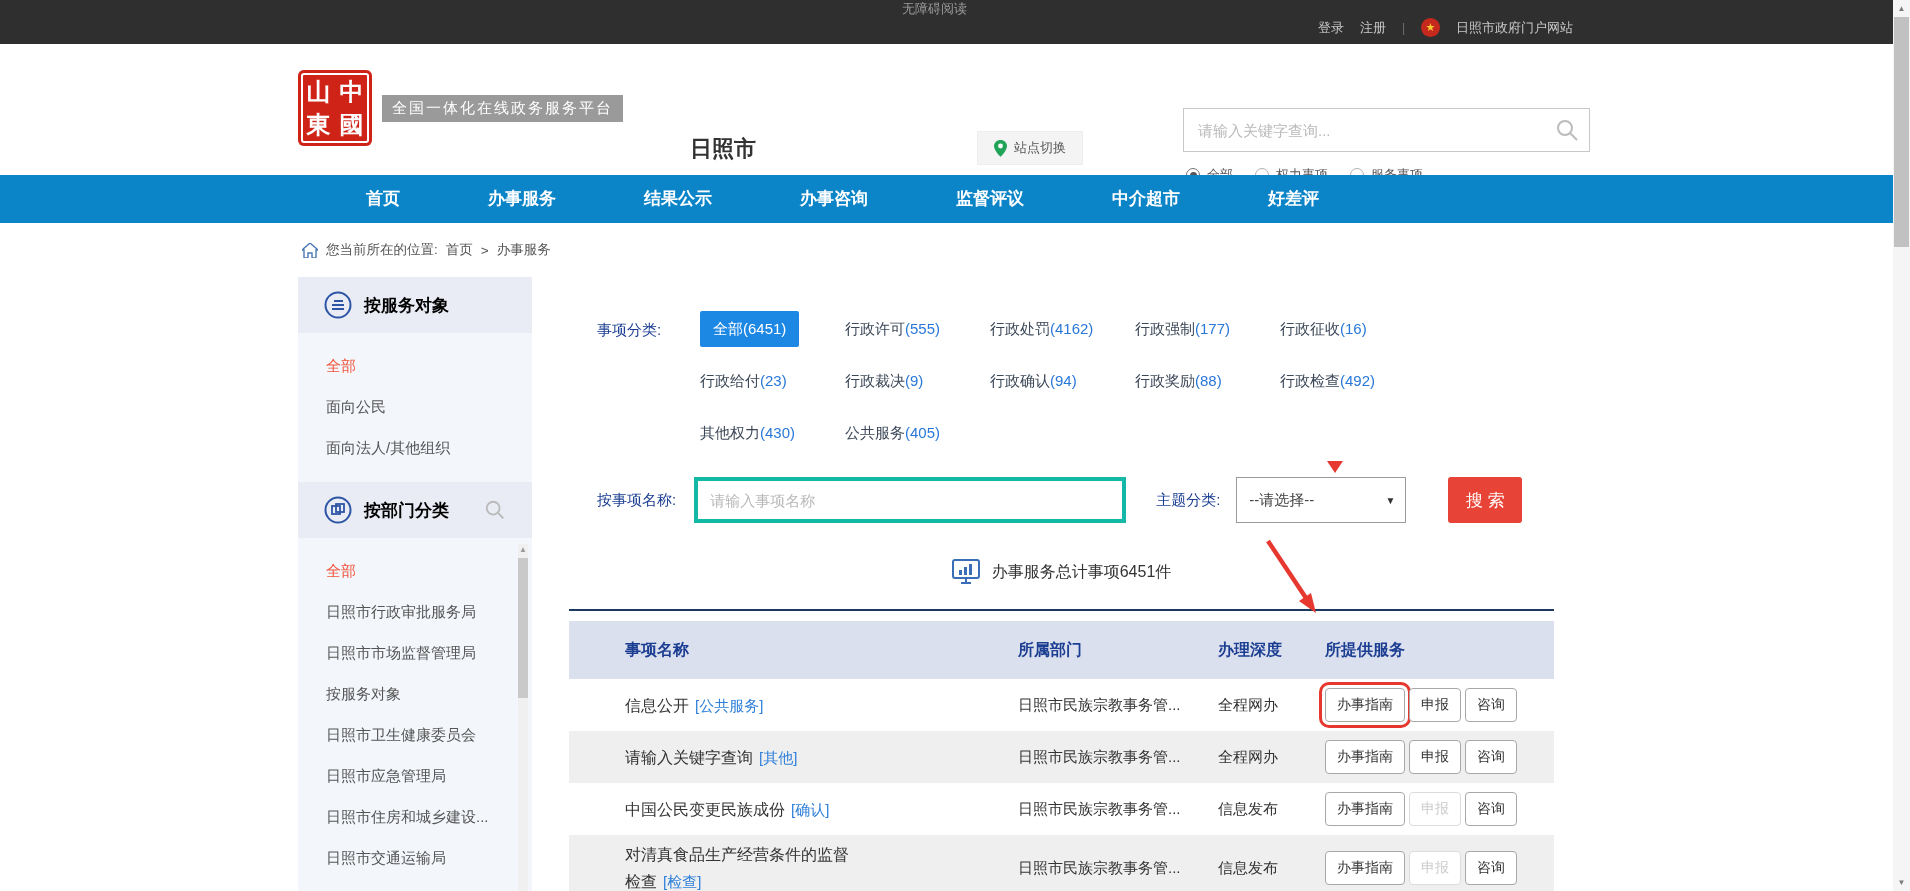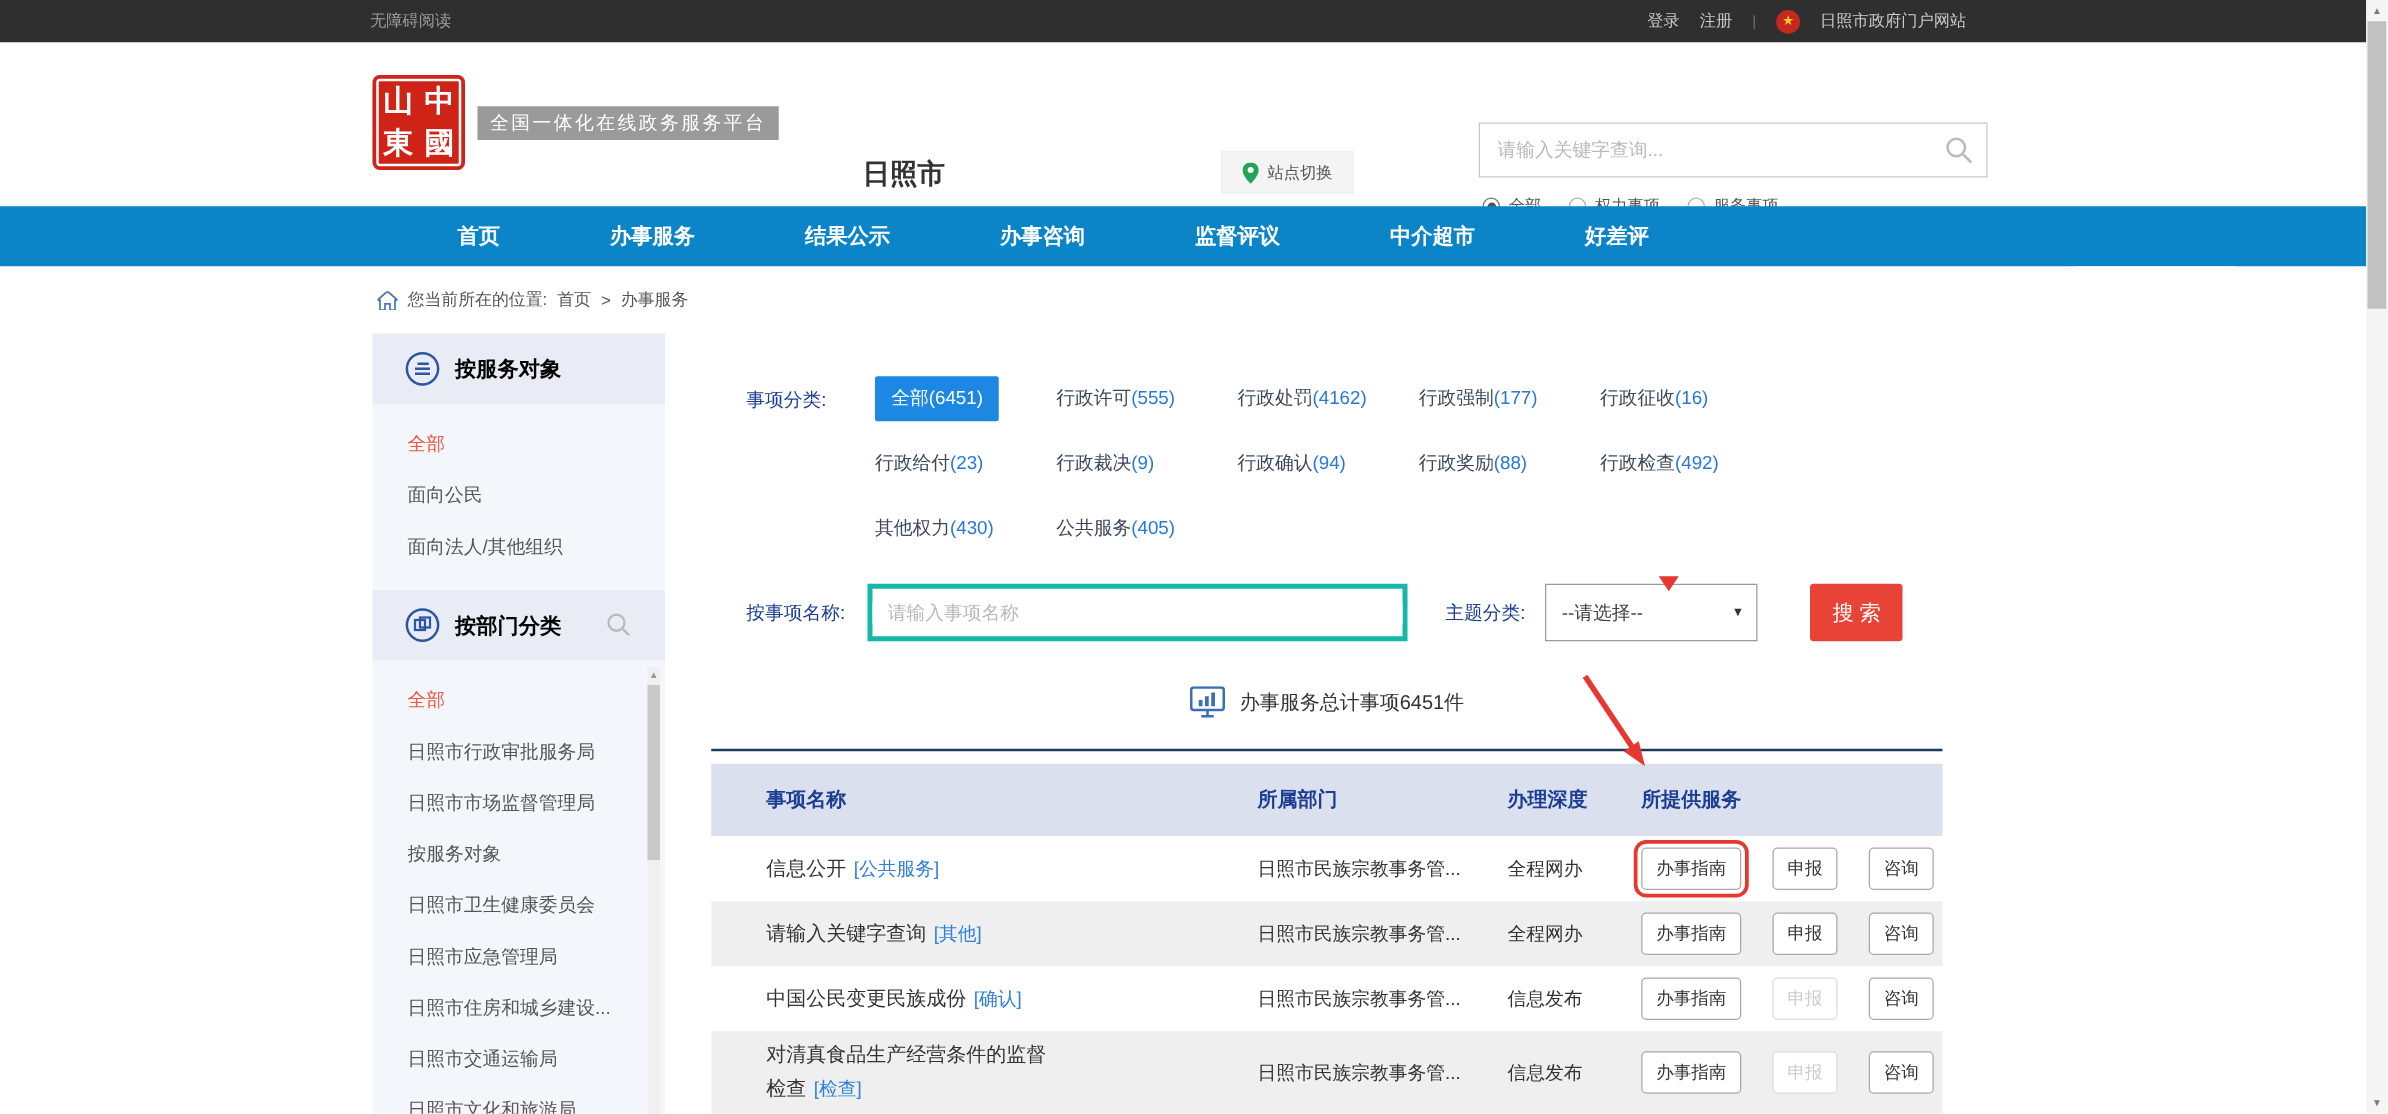--- a/index.html
+++ b/index.html
@@ -1,22 +1,22 @@
 <!DOCTYPE html>
 <html><head>
 <meta charset="utf-8">
 <style>
   * { margin:0; padding:0; box-sizing:border-box; }
   html,body { width:1910px; height:891px; overflow:hidden; background:#fff;
     font-family:"Liberation Sans","DejaVu Sans",sans-serif; }
   .page { position:relative; width:1910px; height:891px; background:#fff; }
 
   
-  .topbar { height:34px; background:#2f2f2f; display:flex; align-items:center;
-    padding:0 320px 0 296px; margin-right:17px; }
+  .topbar { height:44px; background:#2f2f2f; display:flex; align-items:center;
+    padding:0 320px 0 296px; margin-right:17px;flex-direction:column; }
   .topbar .acc { color:#9d9d9d; font-size:13px; cursor:pointer; }
   .topbar-right { margin-left:auto; display:flex; align-items:center; gap:16px; }
   .topbar-right a { color:#c9c9c9; font-size:13px; text-decoration:none; cursor:pointer; }
   .tsep { color:#6f6f6f; font-size:12px; }
   .emblem { width:19px; height:19px; border-radius:50%; background:#c5281c;
     display:inline-flex; align-items:center; justify-content:center;
     color:#f7c832; font-size:11px; line-height:1; }
 
   
   .header { position:relative; height:131px; background:#fff; }
@@ -113,31 +113,31 @@
     white-space:nowrap; }
 
   
   .stats { margin-top:36px; display:flex; align-items:center; justify-content:center; gap:12px; }
   .stats .txt { font-size:16px; color:#333; }
 
   .divider { margin-top:24px; border-top:2px solid #1c3a5d; }
 
   
   .table { margin-top:10px; }
-  .thead, .trow { display:grid; grid-template-columns:393px 200px 107px 1fr; padding-left:44px;
+  .thead, .trow { display:grid; grid-template-columns:393px 200px 107px 1fr; padding-left:56px;
     align-items:center; }
   .thead { height:58px; background:#dbe0ee; }
   .thead .th { font-size:16px; font-weight:bold; color:#1c3e92; }
   .trow { min-height:52px; padding-top:6px; padding-bottom:6px; background:#fff; }
   .trow.alt { background:#efefef; }
   .rname-wrap { width:238px; font-size:16px; color:#333; line-height:27px; }
   .rtag { color:#2f80d9; font-size:15px; text-decoration:none; cursor:pointer; margin-left:6px;
     white-space:nowrap; }
   .rdept, .rdepth { font-size:15px; color:#333; }
-  .rbtns { display:flex; gap:25px; align-items:center; }
+  .rbtns { display:flex; gap:4px; align-items:center; }
   .btn { background:#fff; border:1px solid #a8a8a8; border-radius:4px; padding:7px 11px;
     font-size:14px; color:#333; cursor:pointer; font-family:inherit; white-space:nowrap; }
   .btn.disabled { border-color:#dcdcdc; color:#ccc; cursor:default; }
   .btn.annotated { outline:3px solid #e6382e; outline-offset:3px; }
 
   
   .overlay { position:absolute; left:0; top:0; width:1910px; height:891px; pointer-events:none; }
   .scrollbar { position:absolute; right:0; top:0; width:17px; height:891px; background:#f5f5f5; }
   .scrollbar .arr { height:17px; text-align:center; font-size:8px; color:#7a7a7a; line-height:17px; cursor:pointer; }
   .scrollbar .arr.down { position:absolute; bottom:0; left:0; width:17px; }

